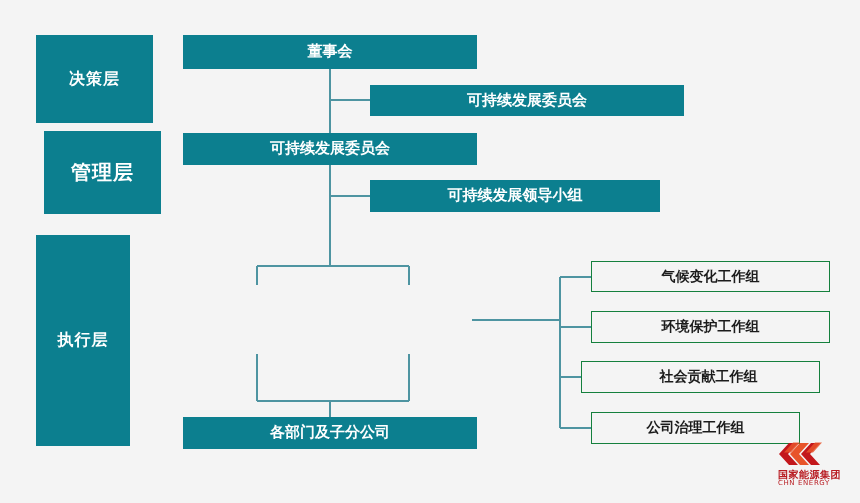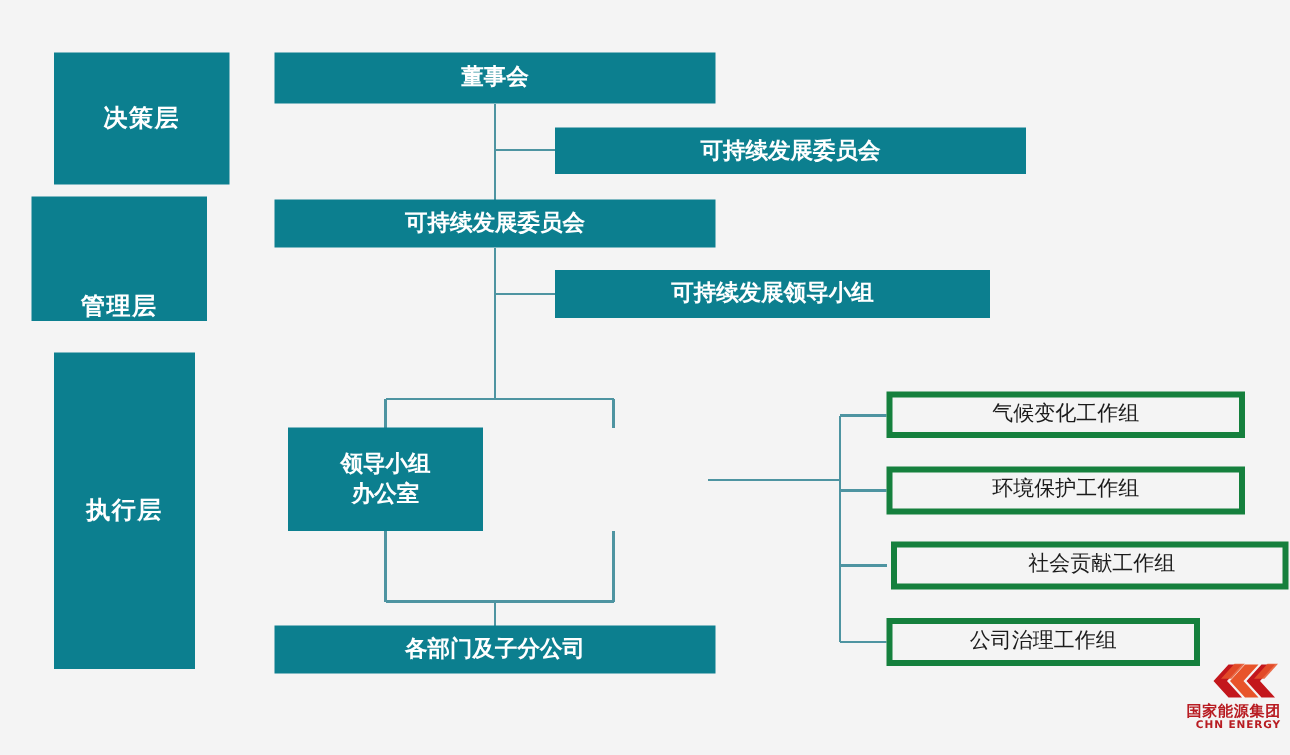--- a/index.html
+++ b/index.html
@@ -41,82 +41,82 @@
     line-height: 1.28;
   }
   .filled {
     background: #0c7f8f;
     color: #ffffff;
     font-weight: bold;
   }
   .outlined {
     background: #f4f4f4;
     color: #1b1b1b;
-    border: 4px solid #15803d;
-    font-weight: normal;
+    border: 1px solid #15803d;
+    font-weight: bold;
   }
   .layer-label {
     font-size: 16px;
     letter-spacing: 1px;
   }
   .node-text {
     display: block;
     white-space: pre-line;
   }
 
   
   #layer-decision { left: 36px;  top: 35px;  width: 117px; height: 88px;  font-size: 16px; }
-  #layer-manage   { left: 21px;  top: 131px; width: 117px; height: 83px;  font-size: 16px; align-items: flex-end; }
+  #layer-manage   { left: 44px;  top: 131px; width: 117px; height: 83px;  font-size: 20px; }
   #layer-execute  { left: 36px;  top: 235px; width: 94px; height: 211px; font-size: 16px; }
 
   
   #node-board      { left: 183px; top: 35px;  width: 294px; height: 34px; font-size: 15px; align-items: center; }
   #node-committee  { left: 370px; top: 85px;  width: 314px; height: 31px; font-size: 15px; }
   #node-leadgroup  { left: 183px; top: 133px; width: 294px; height: 32px; font-size: 15px; }
   #node-expert     { left: 370px; top: 180px; width: 290px; height: 32px; font-size: 15px; }
 
   
   #node-office     { left: 192px; top: 285px; width: 130px; height: 69px; font-size: 15px; }
   #node-workgroup  { left: 345px; top: 285px; width: 127px; height: 69px; font-size: 15px; }
   #node-depts      { left: 183px; top: 417px; width: 294px; height: 32px; font-size: 15px; text-align: right; }
 
   
   #node-wg-climate   { left: 591px; top: 261px; width: 239px; height: 31px; font-size: 14px; }
   #node-wg-env       { left: 591px; top: 311px; width: 239px; height: 32px; font-size: 14px; }
-  #node-wg-social    { left: 594px; top: 361px; width: 265px; height: 32px; font-size: 14px; padding-left: 16px; }
+  #node-wg-social    { left: 581px; top: 361px; width: 239px; height: 32px; font-size: 14px; padding-left: 16px; }
   #node-wg-gov       { left: 591px; top: 412px; width: 209px; height: 32px; font-size: 14px; }
 
   
   #brand {
     position: absolute;
     left: 778px;
     top: 440px;
     width: 76px;
     height: 56px;
     display: flex;
     flex-direction: column;
-    align-items: flex-end;
+    align-items: flex-start;
     justify-content: flex-start;
   }
   #brand-mark {
     width: 46px;
     height: 28px;
     display: block;
   }
   #brand-name-cn {
     font-size: 10px;
     font-weight: bold;
     color: #b81c22;
     letter-spacing: 0.5px;
     margin-top: 1px;
     line-height: 1.1;
   }
   #brand-name-en {
     font-size: 7px;
-    font-weight: bold;
+    font-weight: normal;
     color: #b81c22;
     letter-spacing: 0.6px;
     line-height: 1.1;
   }
 </style>
 </head>
 <body>
 
 <div id="canvas">
 
@@ -170,24 +170,20 @@
   </div>
 
   <div class="node filled" id="node-leadgroup">
     <span class="node-text">可持续发展委员会</span>
   </div>
 
   <div class="node filled" id="node-expert">
     <span class="node-text">可持续发展领导小组</span>
   </div>
 
-  <div class="node filled" id="node-office">
-    <span class="node-text">领导小组
-办公室</span>
-  </div>
 
 
   <div class="node filled" id="node-depts">
     <span class="node-text">各部门及子分公司</span>
   </div>
 
   <div class="node outlined" id="node-wg-climate">
     <span class="node-text">气候变化工作组</span>
   </div>
 

